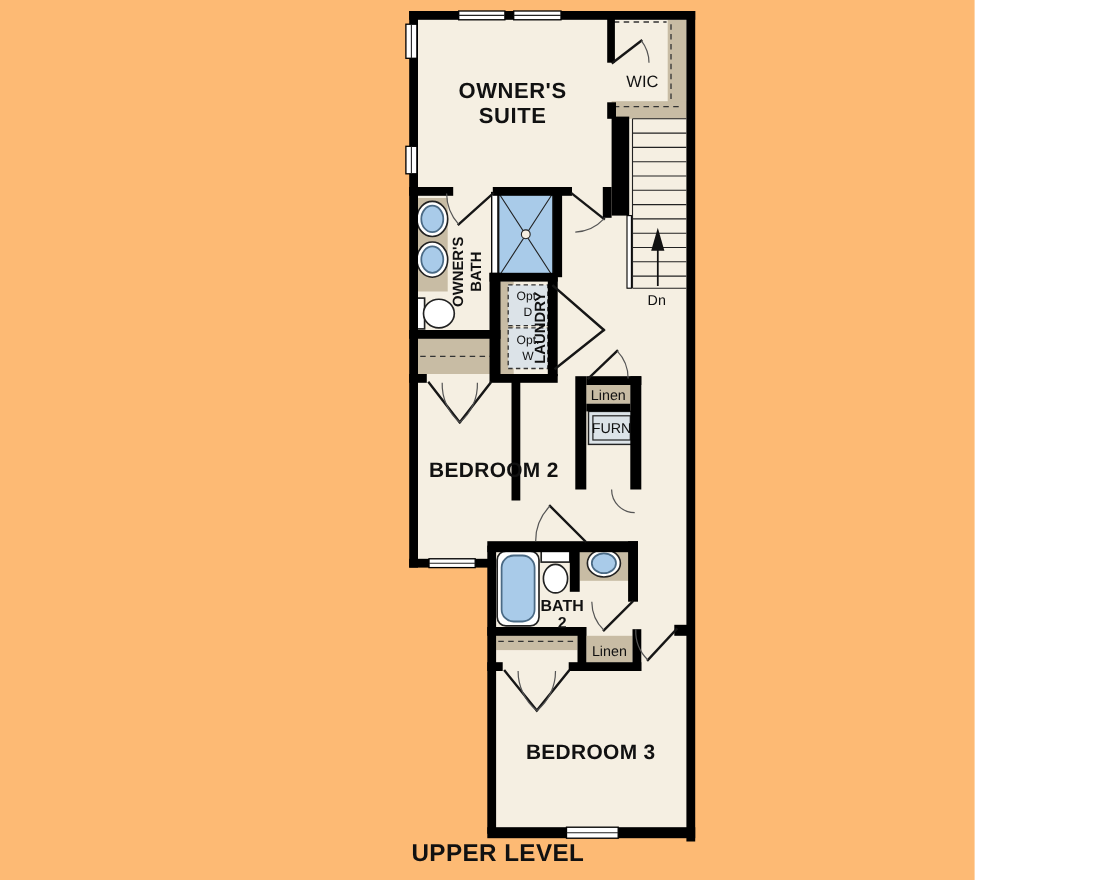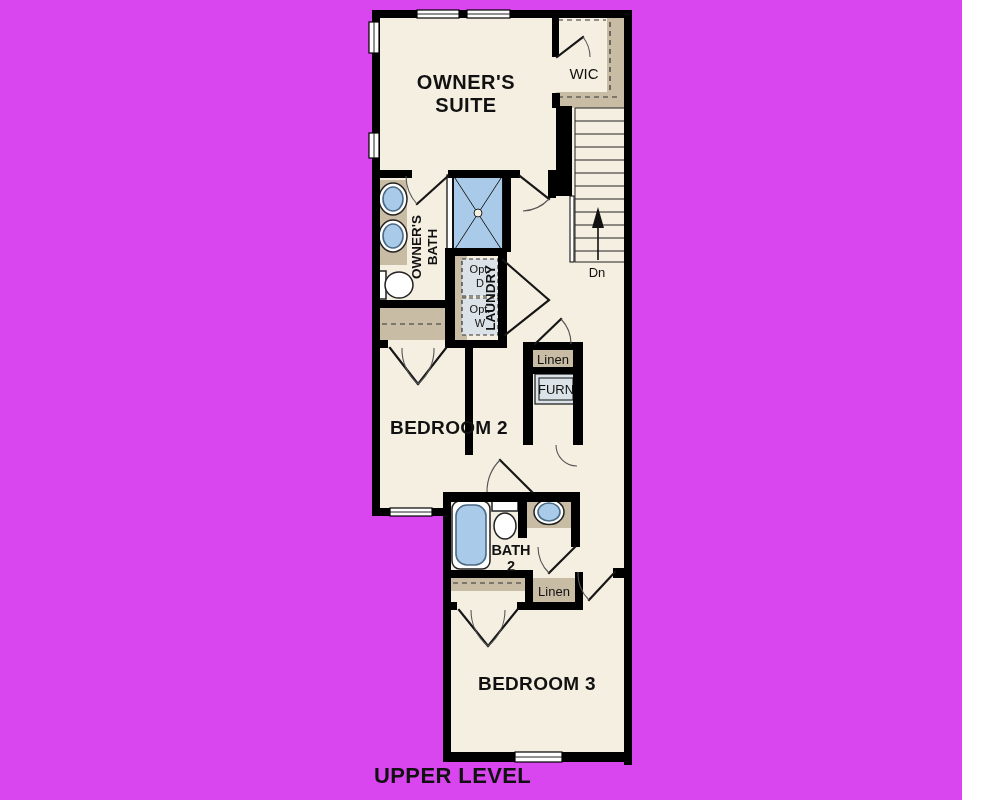--- a/index.html
+++ b/index.html
@@ -1,16 +1,16 @@
 <!DOCTYPE html>
 <html style="--floor: #f5efe2; --shelf: #c8bca4; --water: #a9cbe9; --water_edge: #4a6a85; --unit: #dce3e8; --wall: #000000; --ink: #111111;"><head>
 <meta charset="utf-8">
 <style>
   html,body{margin:0;padding:0;background:#fff;width:1000px;height:800px;overflow:hidden}
-  #stage{position:relative;width:962px;height:800px;background:#d946ef}
+  #stage{position:relative;width:886px;height:800px;background:#fdba74}
   svg{display:block}
   .wall{fill:var(--wall,#000)}
   .floor{fill:var(--floor,#f5efe2)}
   .tan{fill:var(--shelf,#c8bca4)}
   .thin{stroke:#222;stroke-width:1;fill:none}
   .dash{stroke:#333;stroke-width:1.2;fill:none;stroke-dasharray:5 4}
   .leaf{stroke:#161616;stroke-width:2.2;fill:none;stroke-linecap:square}
   .arc{stroke:#555;stroke-width:1.1;fill:none}
   .fixw{fill:#fff;stroke:#222;stroke-width:1.5}
   .fixb{fill:var(--water,#a9cbe9);stroke:var(--water_edge,#4a6a85);stroke-width:1.6}

